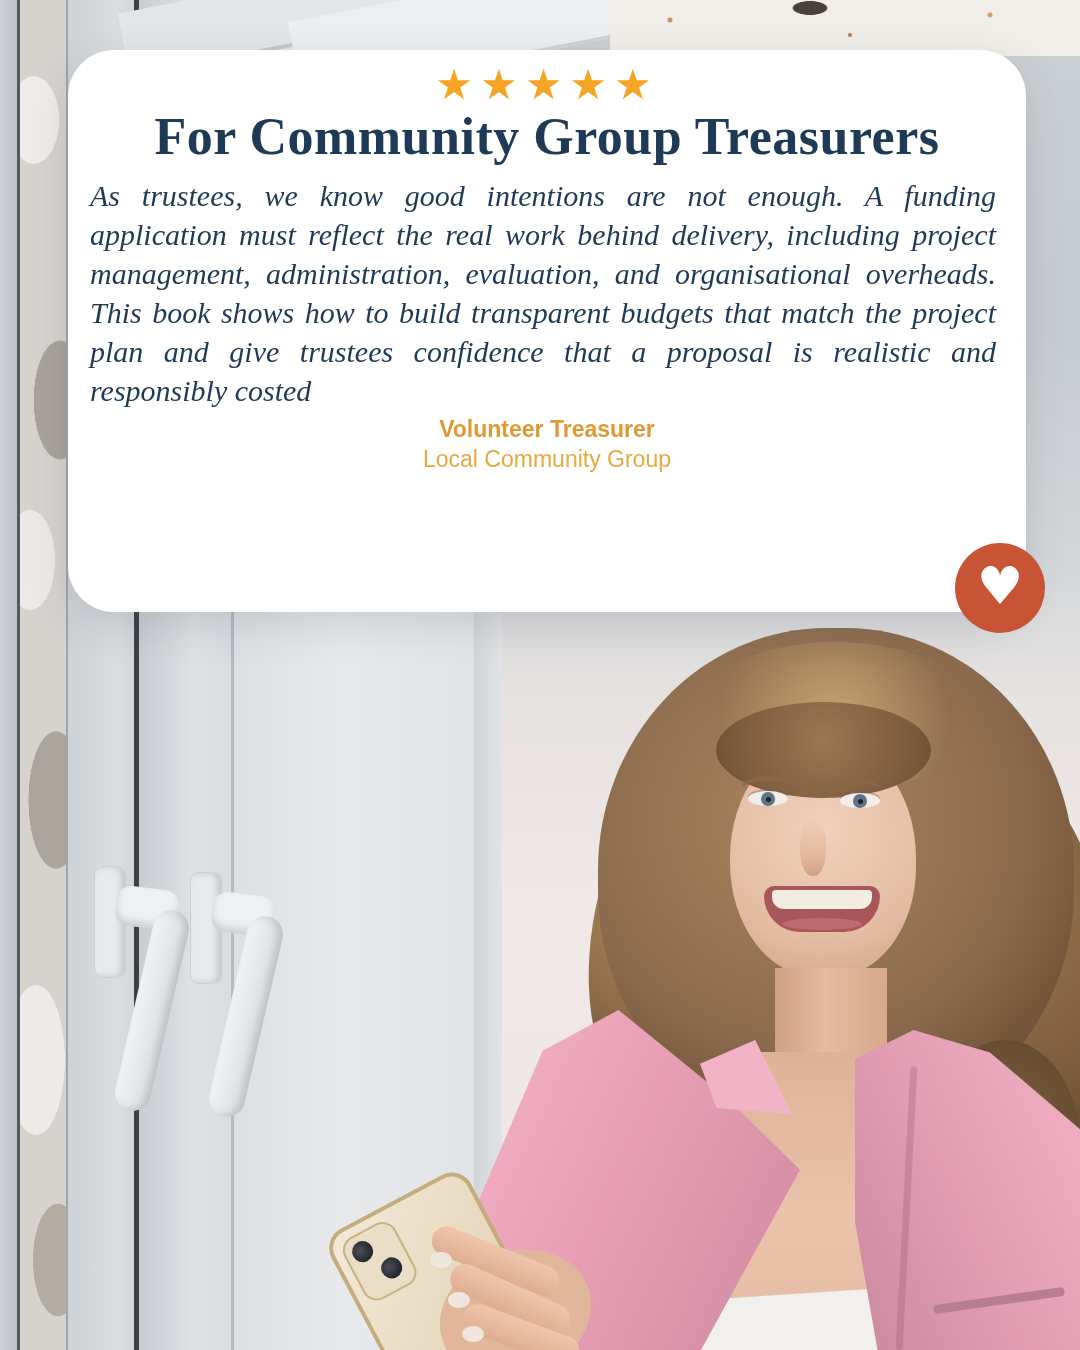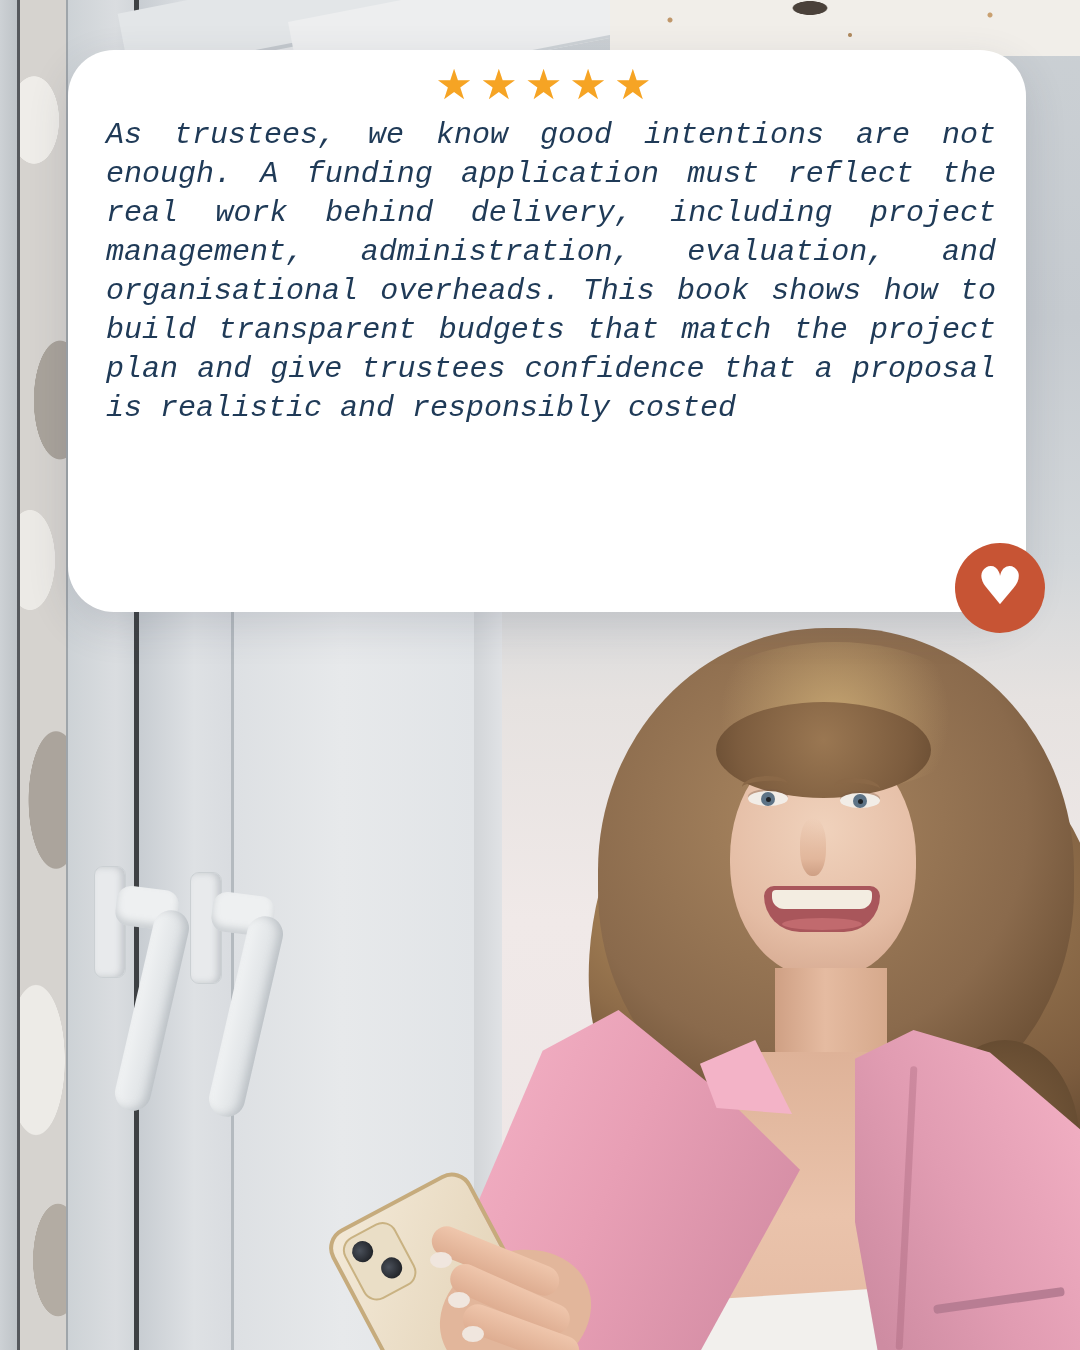--- a/index.html
+++ b/index.html
@@ -99,22 +99,22 @@
   .nail{width:22px;height:16px;border-radius:50%;background:#F0E6DE;z-index:9;}
   .n1{left:430px;top:1252px;} .n2{left:448px;top:1292px;} .n3{left:462px;top:1326px;}
 
   
   .card{left:68px;top:50px;width:958px;height:562px;background:#FFFFFF;border-radius:46px;z-index:10;
     box-shadow:0 14px 40px rgba(60,70,90,.16);text-align:center;}
   .stars{margin-top:14px;font-size:42px;line-height:1;letter-spacing:7px;color:#F6A424;
     font-family:"DejaVu Sans",sans-serif;}
   .title{margin-top:2px;font-size:52px;line-height:1.12;font-weight:bold;color:#1E3A56;letter-spacing:.5px;}
   .quote{margin:8px auto 0;max-width:820px;font-size:36px;line-height:1.22;font-weight:bold;color:#C1512E;}
-  .bodytxt{margin:10px 30px 0 38px;font-size:30px;line-height:1.3;font-style:italic;color:#1F3A57;
-    text-align:justify;font-family:Liberation Mono, monospace;}
+  .bodytxt{margin:10px 30px 0 22px;font-size:30px;line-height:1.3;font-style:italic;color:#1F3A57;
+    text-align:justify;}
   .attribution{margin-top:4px;font-family:"Liberation Sans",sans-serif;}
   .attr-name{font-size:23px;font-weight:bold;color:#E09A33;line-height:1.35;}
   .attr-org{font-size:23px;color:#E9A83E;line-height:1.3;}
   .heart-badge{left:955px;top:543px;width:90px;height:90px;border-radius:50%;background:#C75434;z-index:11;
     display:flex;align-items:center;justify-content:center;}
   .heart-glyph{font-family:"DejaVu Sans",sans-serif;font-size:52px;color:#FFFFFF;line-height:1;margin-top:-4px;}
 </style>
 </head>
 <body>
 
@@ -189,20 +189,25 @@
       <div class="abs finger f2"></div>
       <div class="abs finger f3"></div>
       <div class="abs nail n1"></div>
       <div class="abs nail n2"></div>
       <div class="abs nail n3"></div>
     </div>
   </div>
 
   <div class="abs card">
     <div class="stars">★★★★★</div>
+    <div class="title">For Community Group Treasurers</div>
     <div class="bodytxt">As trustees, we know good intentions are not enough. A funding application must reflect the real work behind delivery, including project management, administration, evaluation, and organisational overheads. This book shows how to build transparent budgets that match the project plan and give trustees confidence that a proposal is realistic and responsibly costed</div>
+    <div class="attribution">
+      <div class="attr-name">Volunteer Treasurer</div>
+      <div class="attr-org">Local Community Group</div>
+    </div>
   </div>
 
   <div class="abs heart-badge">
     <span class="heart-glyph">♥</span>
   </div>
 
 </div>
 
 </body></html>

